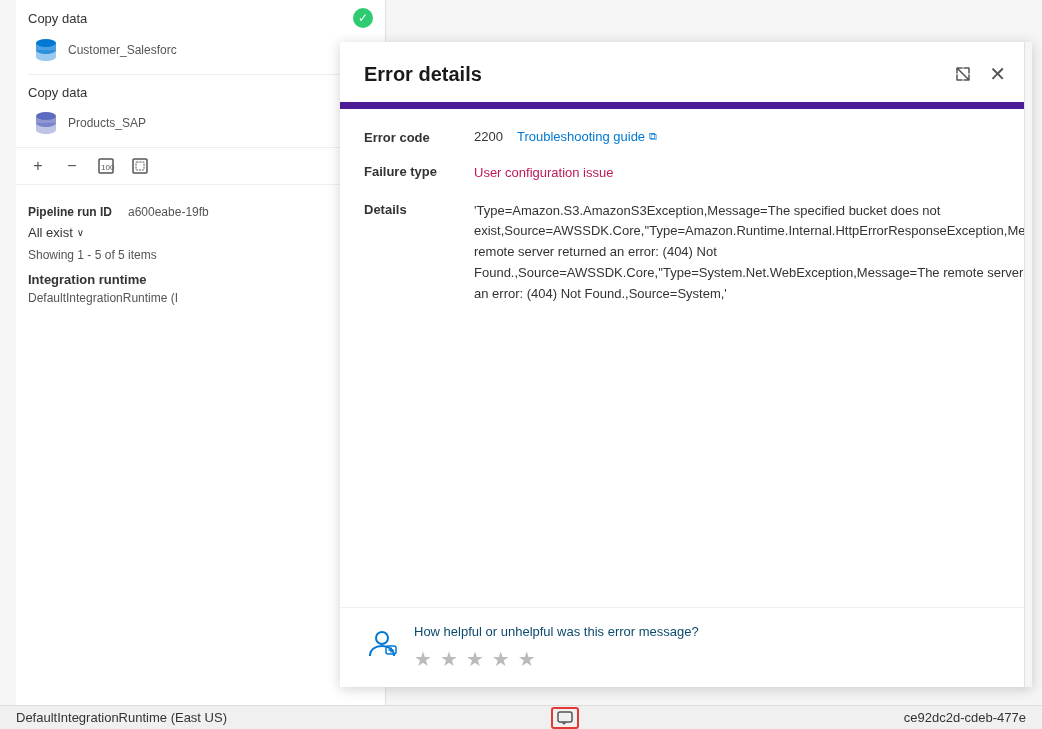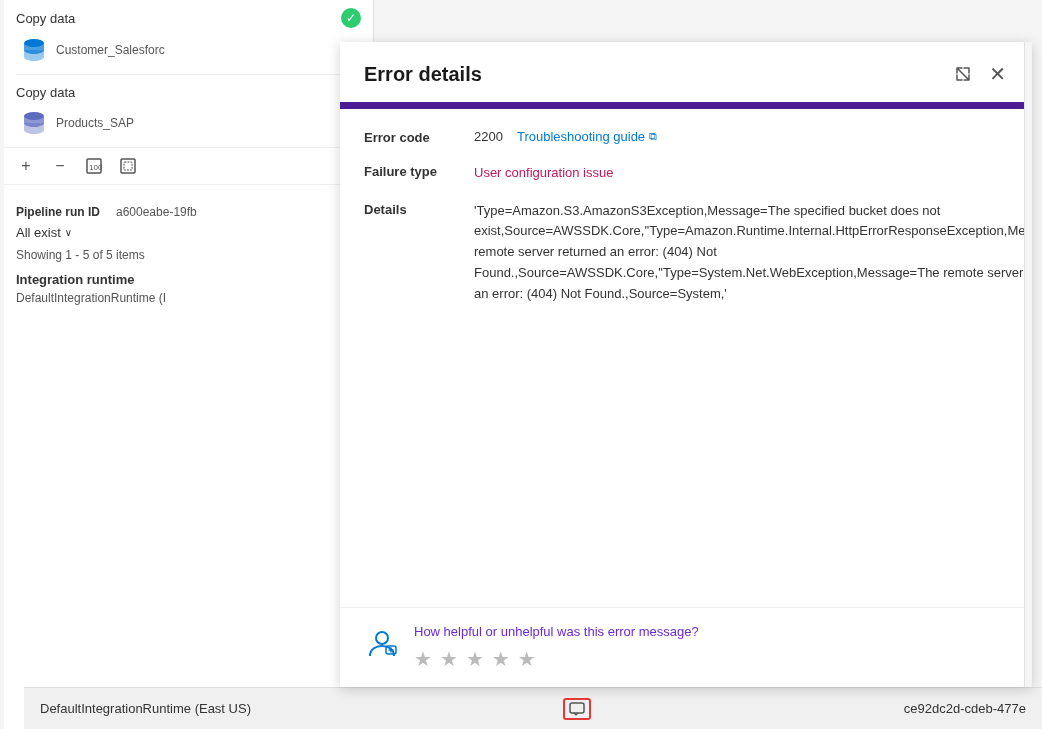--- a/index.html
+++ b/index.html
@@ -8,21 +8,21 @@
       background: #f5f5f5;
       width: 1042px;
       height: 729px;
       overflow: hidden;
       position: relative;
     }
 
     
     .pipeline-bg {
       position: absolute;
-      top: 0; left: 4px;
+      top: 0; left: 16px;
       width: 370px;
       height: 729px;
       background: #fff;
       border-right: 1px solid #e0e0e0;
       overflow: hidden;
     }
 
     .copy-data-label {
       font-size: 13px;
       color: #333;
@@ -256,21 +256,21 @@
     }
 
     .feedback-content {
       display: flex;
       flex-direction: column;
       gap: 8px;
     }
 
     .feedback-question {
       font-size: 13px;
-      color: #6d28d9;
+      color: #0c4a6e;
     }
 
     .star-rating {
       display: flex;
       gap: 8px;
     }
 
     .star {
       font-size: 20px;
       color: #bbb;
@@ -298,28 +298,27 @@
       background: #f5f5f5;
       border-left: 1px solid #e0e0e0;
     }
 
     
     .status-bar {
       position: absolute;
       bottom: 0;
       left: 0;
       right: 0;
-      height: 42px;
+      height: 24px;
       background: #f0f0f0;
       border-top: 1px solid #ddd;
       display: flex;
       align-items: center;
       padding: 0 16px;
       gap: 10px;
-      margin-left: 24px;
     }
 
     .status-bar-left {
       font-size: 13px;
       color: #333;
       font-weight: 500;
     }
 
     .status-bar-center {
       flex: 1;

